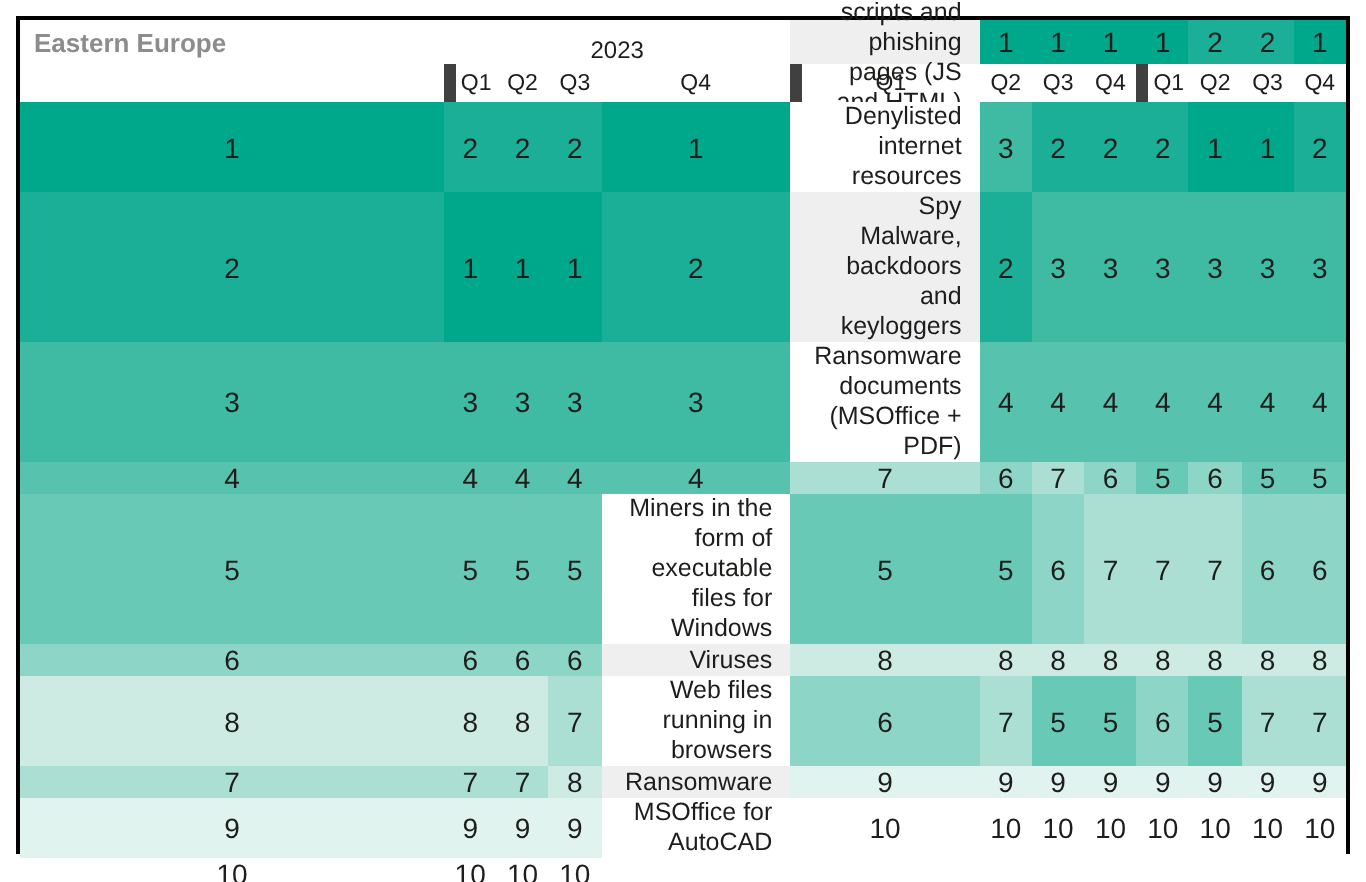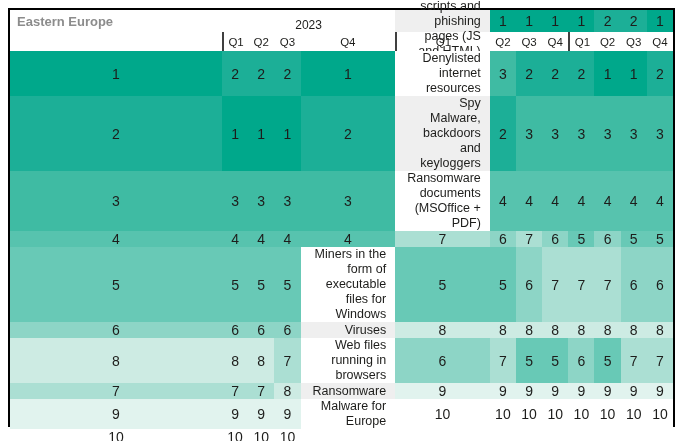--- a/index.html
+++ b/index.html
@@ -31,21 +31,21 @@
   .year {
     grid-row:1;
     display:flex; align-items:flex-end; justify-content:center;
     font-size:12px;
   }
   .q {
     grid-row:2;
     display:flex; align-items:center; justify-content:center;
     font-size:11.5px;
   }
-  .q.sep { border-left:2px solid #404040; }
+  .q.sep { border-left:6px solid #404040; }
   .rlabel {
     display:flex; align-items:center; justify-content:flex-end;
     text-align:right;
     font-size:12.5px; line-height:1.2;
     padding:0 9px 0 12px;
     background:#ffffff;
   }
   .rlabel.alt { background:#efefef; }
   .val {
     display:flex; align-items:center; justify-content:center;
@@ -181,21 +181,21 @@
       <div class="val" style="background: rgb(225, 243, 238);">9</div>
       <div class="val" style="background: rgb(225, 243, 238);">9</div>
       <div class="val" style="background: rgb(225, 243, 238);">9</div>
       <div class="val" style="background: rgb(225, 243, 238);">9</div>
       <div class="val" style="background: rgb(225, 243, 238);">9</div>
       <div class="val" style="background: rgb(225, 243, 238);">9</div>
       <div class="val" style="background: rgb(225, 243, 238);">9</div>
       <div class="val" style="background: rgb(225, 243, 238);">9</div>
       <div class="val" style="background: rgb(225, 243, 238);">9</div>
       <div class="val" style="background: rgb(225, 243, 238);">9</div>
-      <div class="rlabel">Malware for Europe</div>
+      <div class="rlabel">MSOffice for AutoCAD</div>
       <div class="val" style="background: rgb(255, 255, 255);">10</div>
       <div class="val" style="background: rgb(255, 255, 255);">10</div>
       <div class="val" style="background: rgb(255, 255, 255);">10</div>
       <div class="val" style="background: rgb(255, 255, 255);">10</div>
       <div class="val" style="background: rgb(255, 255, 255);">10</div>
       <div class="val" style="background: rgb(255, 255, 255);">10</div>
       <div class="val" style="background: rgb(255, 255, 255);">10</div>
       <div class="val" style="background: rgb(255, 255, 255);">10</div>
       <div class="val" style="background: rgb(255, 255, 255);">10</div>
       <div class="val" style="background: rgb(255, 255, 255);">10</div>

